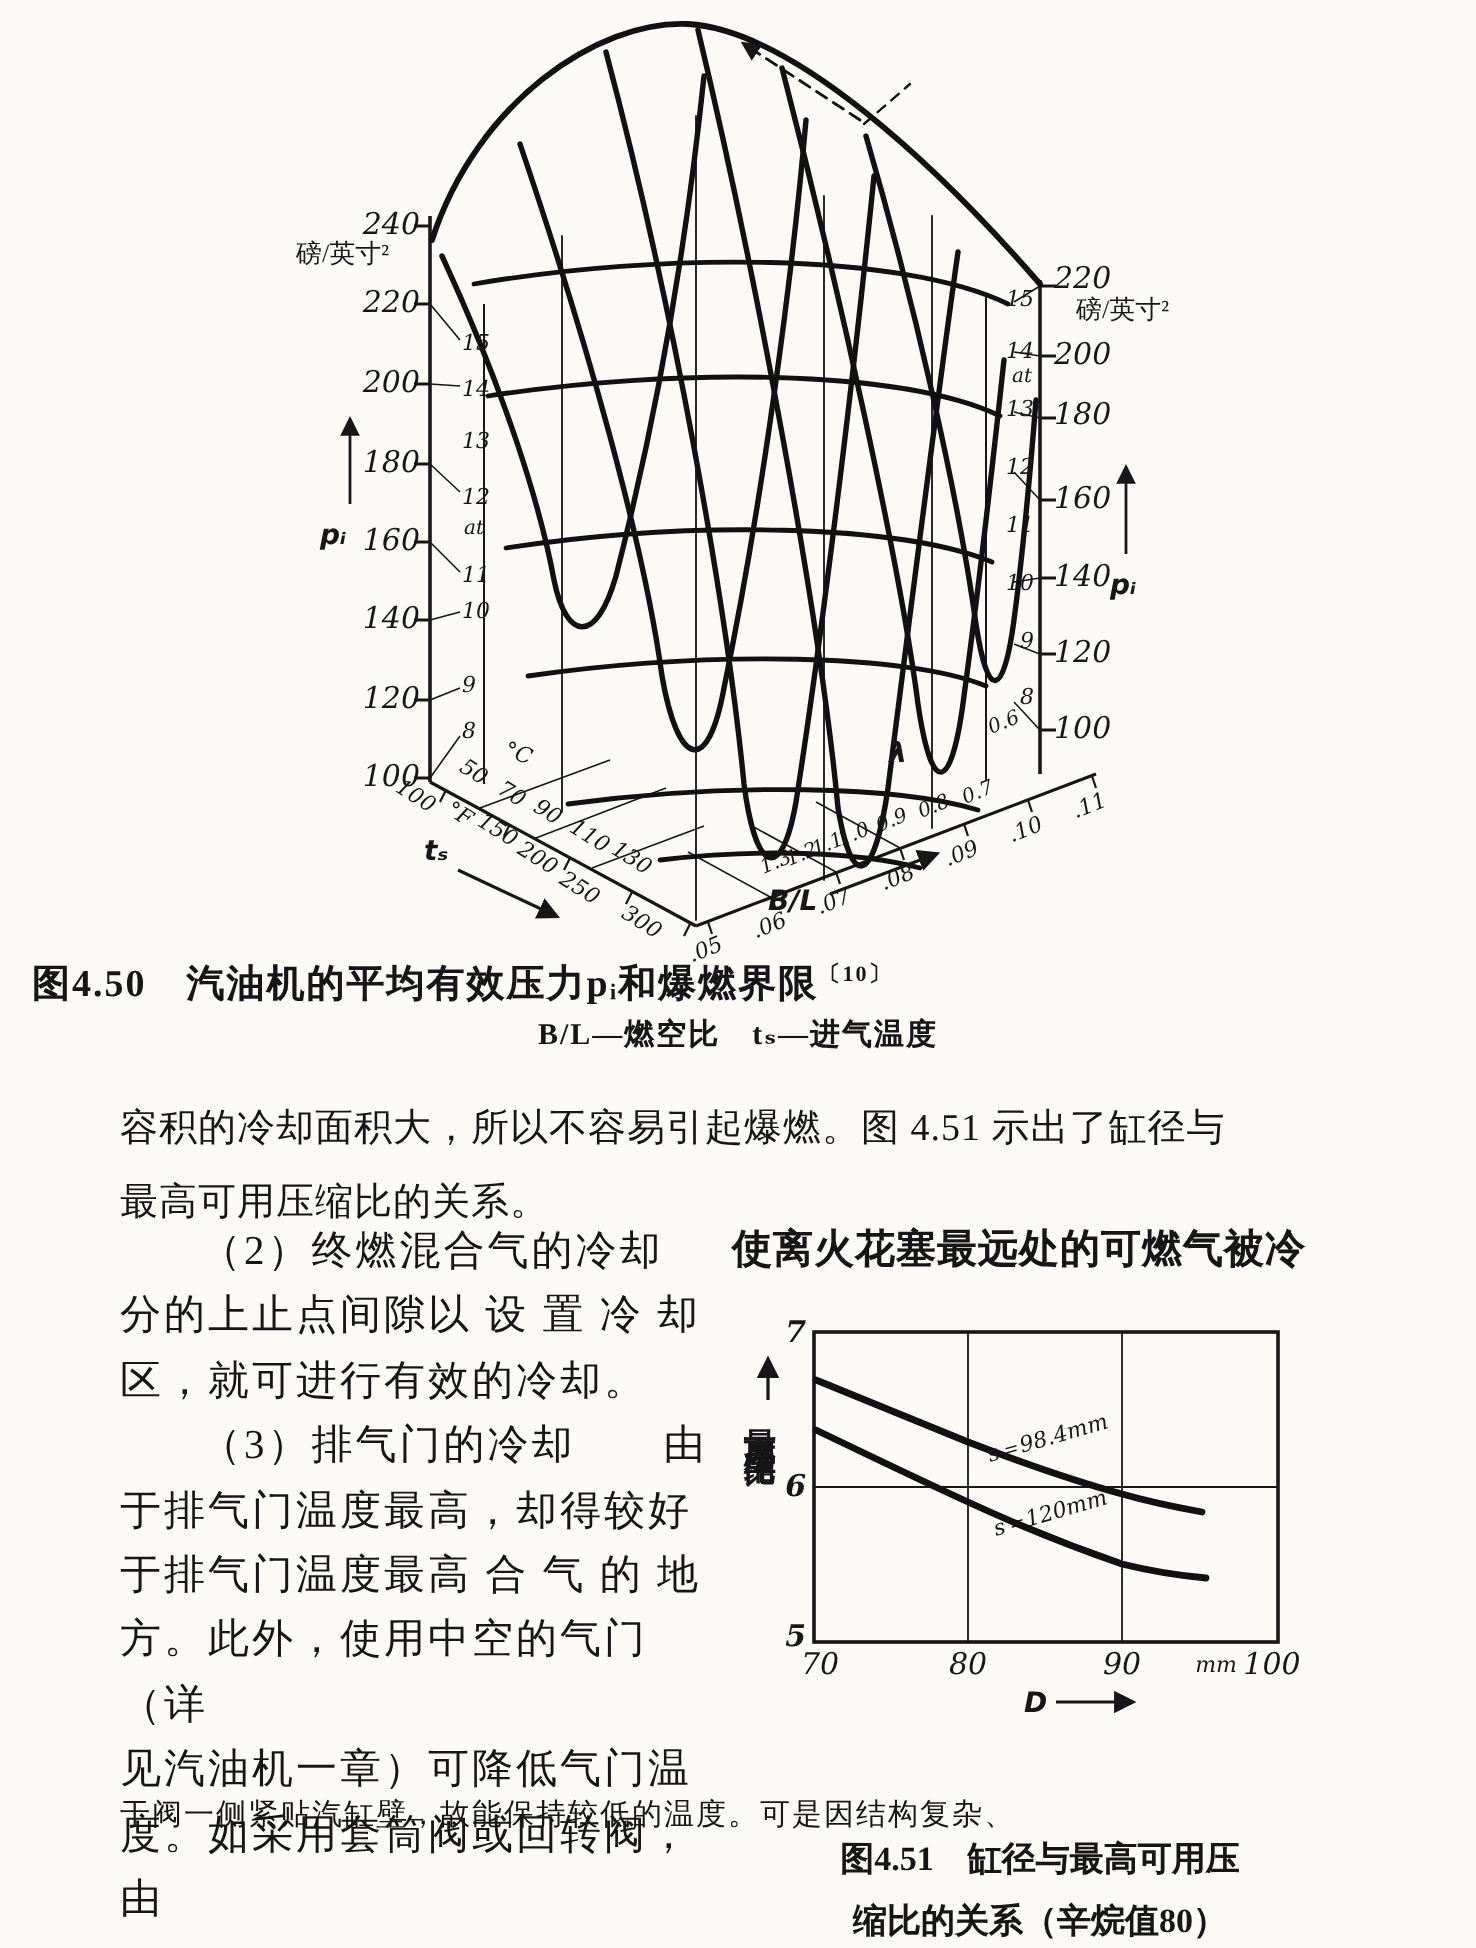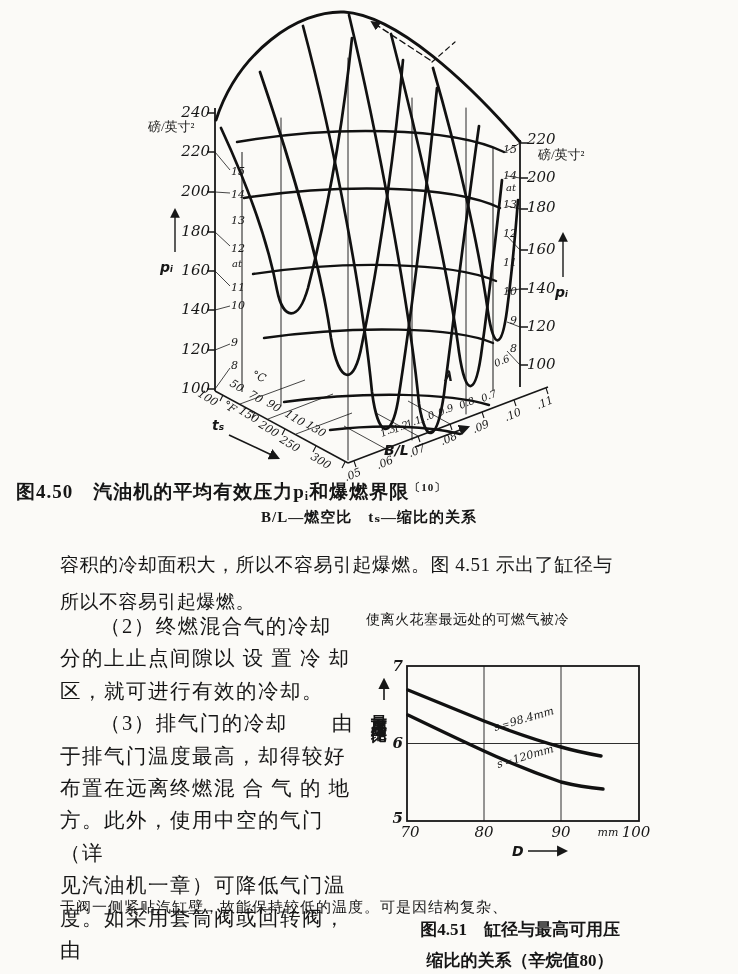--- a/index.html
+++ b/index.html
@@ -8,21 +8,21 @@
     background:#fbfaf7;color:#161616;
     font-family:"Liberation Serif","DejaVu Serif",serif;
   }
   .abs{position:absolute;}
   .cap450-1{left:16px;top:479px;width:738px;text-align:left;font-size:19px;font-weight:700;letter-spacing:1px;}
   .cap450-1 sup{font-size:11px;}
   .cap450-2{left:0;top:508px;width:738px;text-align:center;font-size:15px;font-weight:600;letter-spacing:1px;}
   .para1{left:60px;top:547px;width:628px;font-size:19px;line-height:36.5px;letter-spacing:0.5px;}
   .leftcol{left:60px;top:610px;width:304px;font-size:20.5px;line-height:32.4px;letter-spacing:1.5px;}
   .leftcol .indent{text-indent:40px;}
-  .rightline{left:366px;top:611px;width:322px;font-size:14px;letter-spacing:0.5px;}
+  .rightline{left:366px;top:611px;width:322px;font-size:20px;letter-spacing:0.5px;font-weight:bold;}
   .bottomline{left:60px;top:898px;width:640px;font-size:15px;letter-spacing:1px;}
   .cap451{left:382px;top:870px;width:276px;text-align:center;font-size:17px;font-weight:600;line-height:31px;margin-top:44px;}
   .ylab451{left:368px;top:702px;font-size:16px;font-weight:700;letter-spacing:2px;
     writing-mode:vertical-rl;text-orientation:upright;}
   svg{position:absolute;overflow:visible;}
   svg text{fill:#171717;font-family:"DejaVu Serif","Liberation Serif",serif;}
   .num{font-style:italic;font-size:15px;}
   .numS{font-style:italic;font-size:11px;}
   .numXS{font-style:italic;font-size:10px;}
   .cjk{font-family:"Liberation Serif","DejaVu Serif",serif;font-size:13px;}
@@ -187,34 +187,34 @@
     <text class="numXS" x="503" y="364" transform="rotate(-22 503 364)">0.6</text>
     <text class="sym" x="449" y="381">λ</text>
   </g>
   <g>
     <text class="sym" x="384" y="455">B/L</text>
     <path d="M415,447 L468,427" stroke="#171717" stroke-width="1.6" marker-end="url(#ah)" fill="none"></path>
   </g>
 </svg>
 
 <div class="abs cap450-1"><span>图4.50　汽油机的平均有效压力pᵢ和爆燃界限</span><sup>〔10〕</sup></div>
-<div class="abs cap450-2">B/L—燃空比　tₛ—缩比的关系</div>
+<div class="abs cap450-2">B/L—燃空比　tₛ—进气温度</div>
 
 <div class="abs para1">
   <div>容积的冷却面积大，所以不容易引起爆燃。图 4.51 示出了缸径与</div>
-  <div>所以不容易引起爆燃。</div>
+  <div>最高可用压缩比的关系。</div>
 </div>
 
 <div class="abs leftcol">
   <div class="indent">（2）终燃混合气的冷却</div>
   <div>分的上止点间隙以 设 置 冷 却</div>
   <div>区，就可进行有效的冷却。</div>
   <div class="indent">（3）排气门的冷却　　由</div>
   <div>于排气门温度最高，却得较好</div>
-  <div>布置在远离终燃混 合 气 的 地</div>
+  <div>于排气门温度最高 合 气 的 地</div>
   <div>方。此外，使用中空的气门（详</div>
   <div>见汽油机一章）可降低气门温</div>
   <div>度。如采用套筒阀或回转阀，由</div>
 </div>
 
 <div class="abs rightline">使离火花塞最远处的可燃气被冷</div>
 
 <svg style="left:355px;top:640px" width="330" height="230" viewBox="355 640 330 230">
   <g stroke="#171717" fill="none">
     <rect x="407" y="666" width="232" height="155" stroke-width="1.8"></rect>

